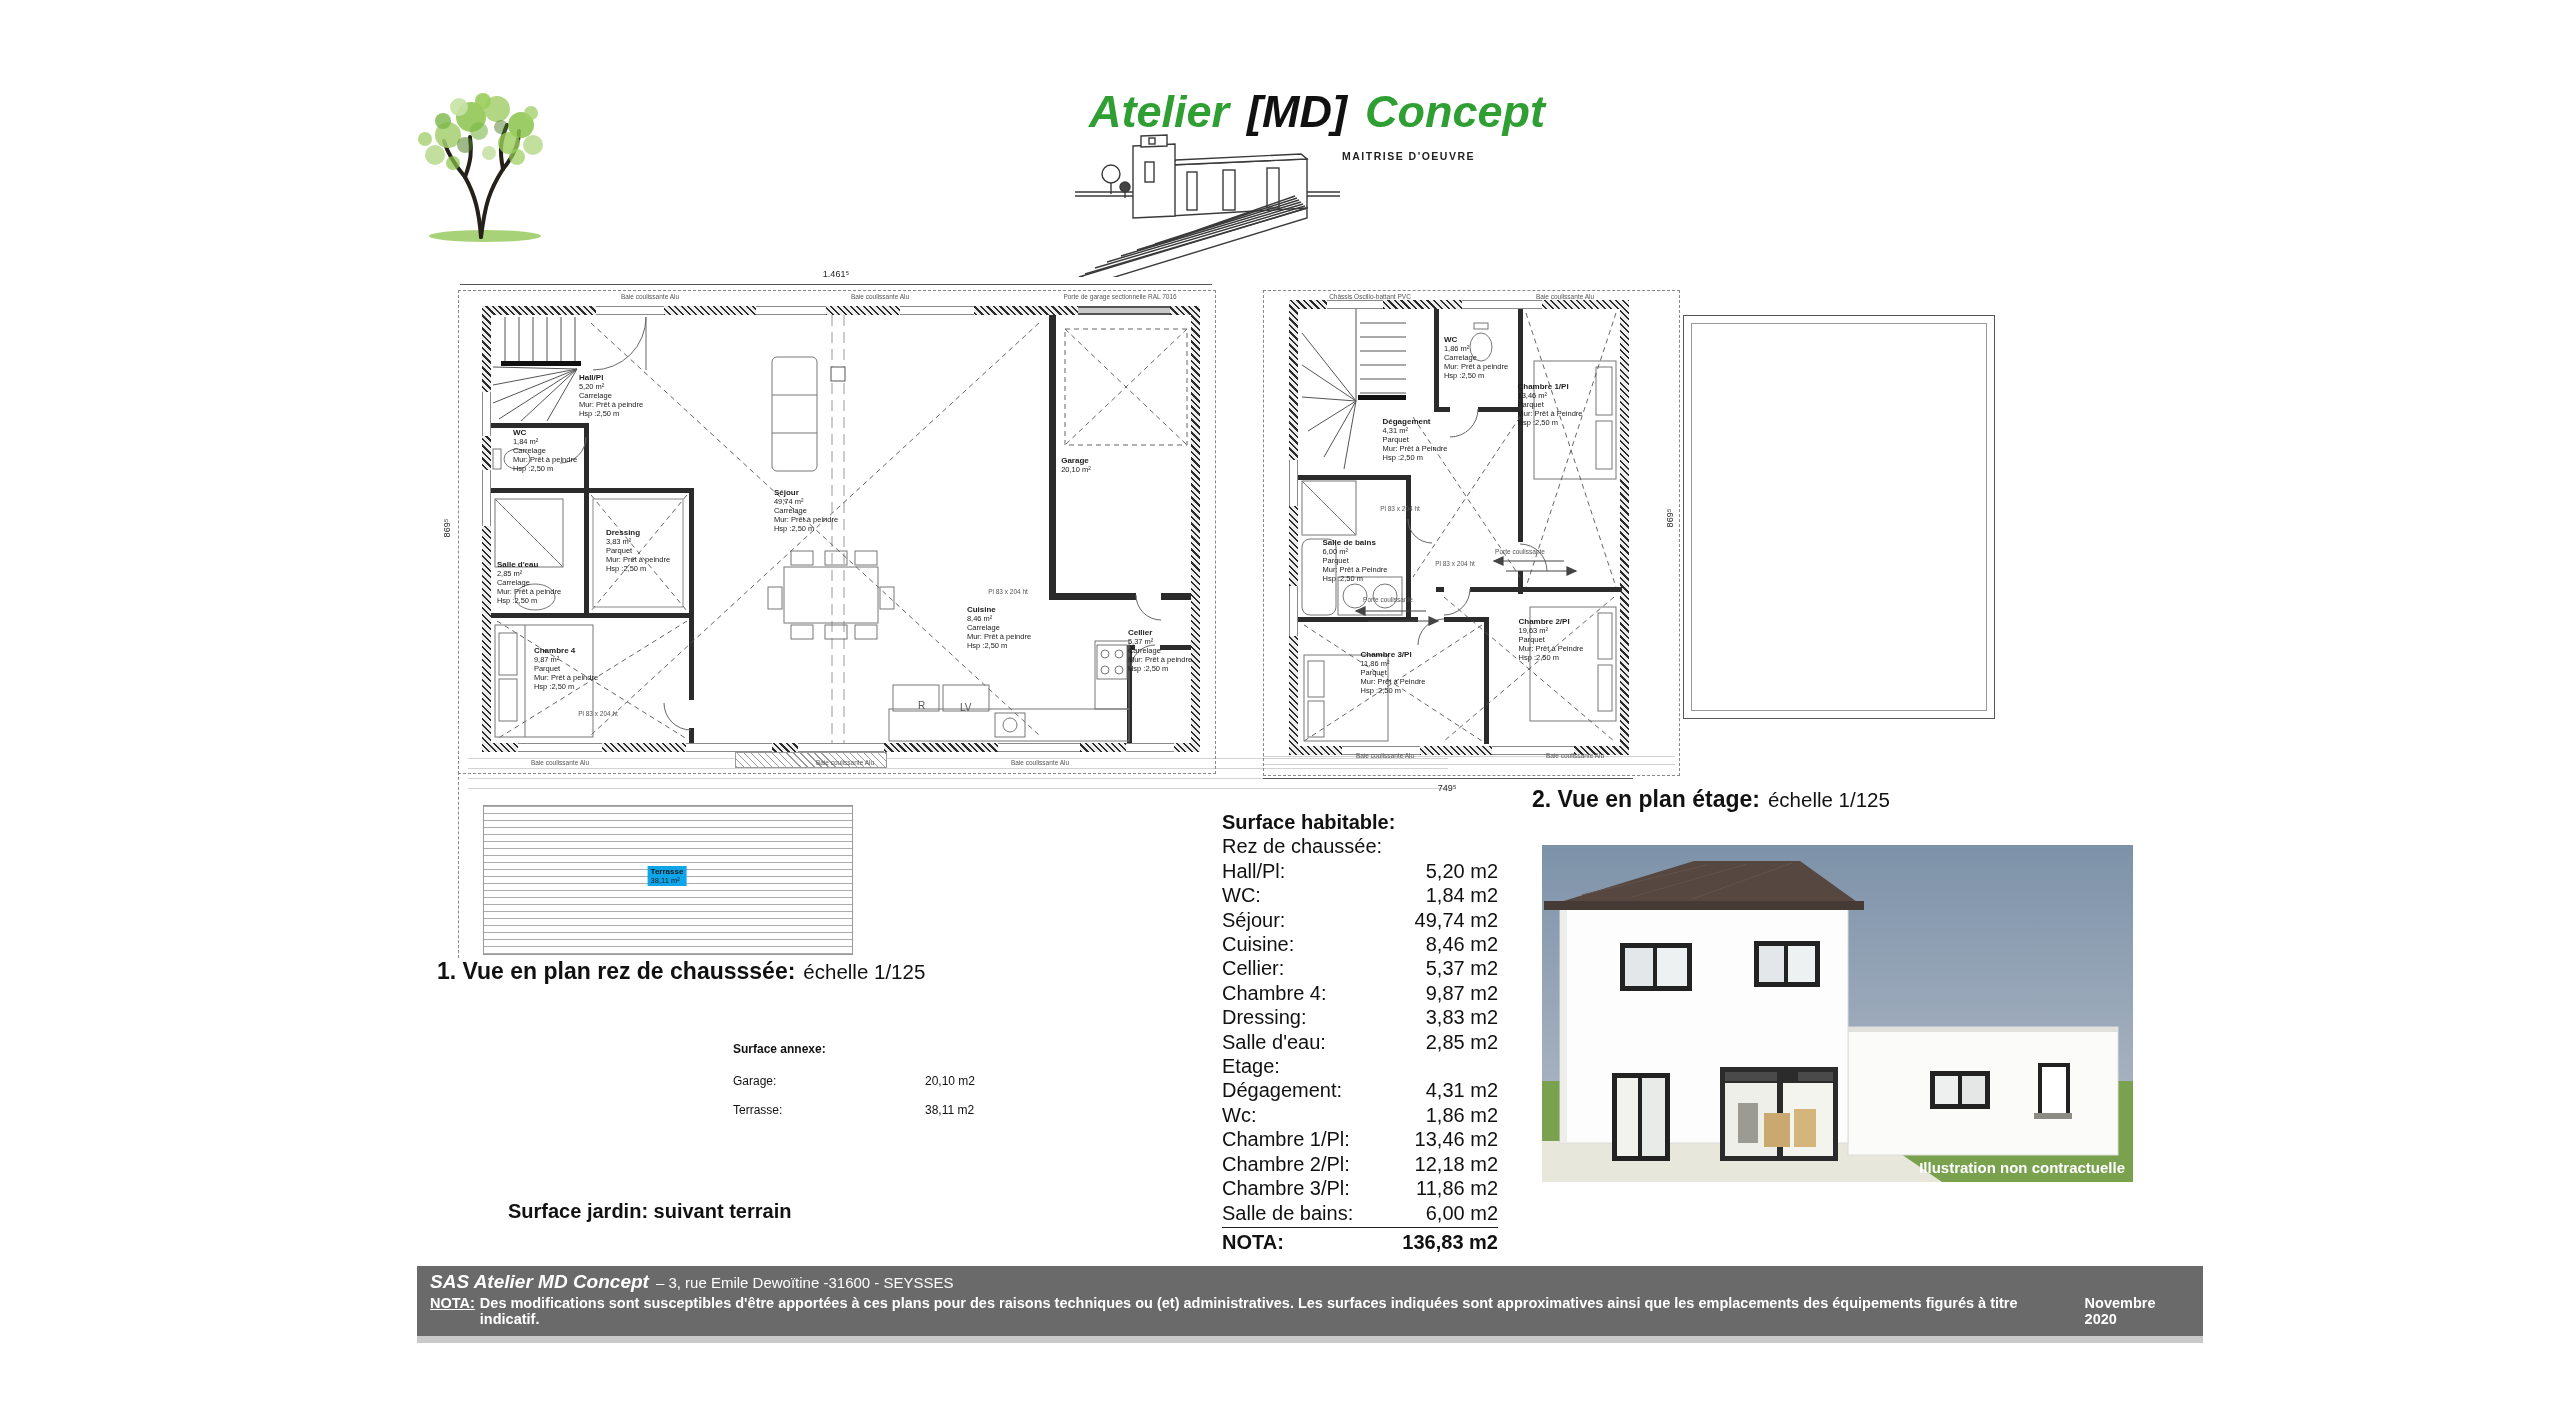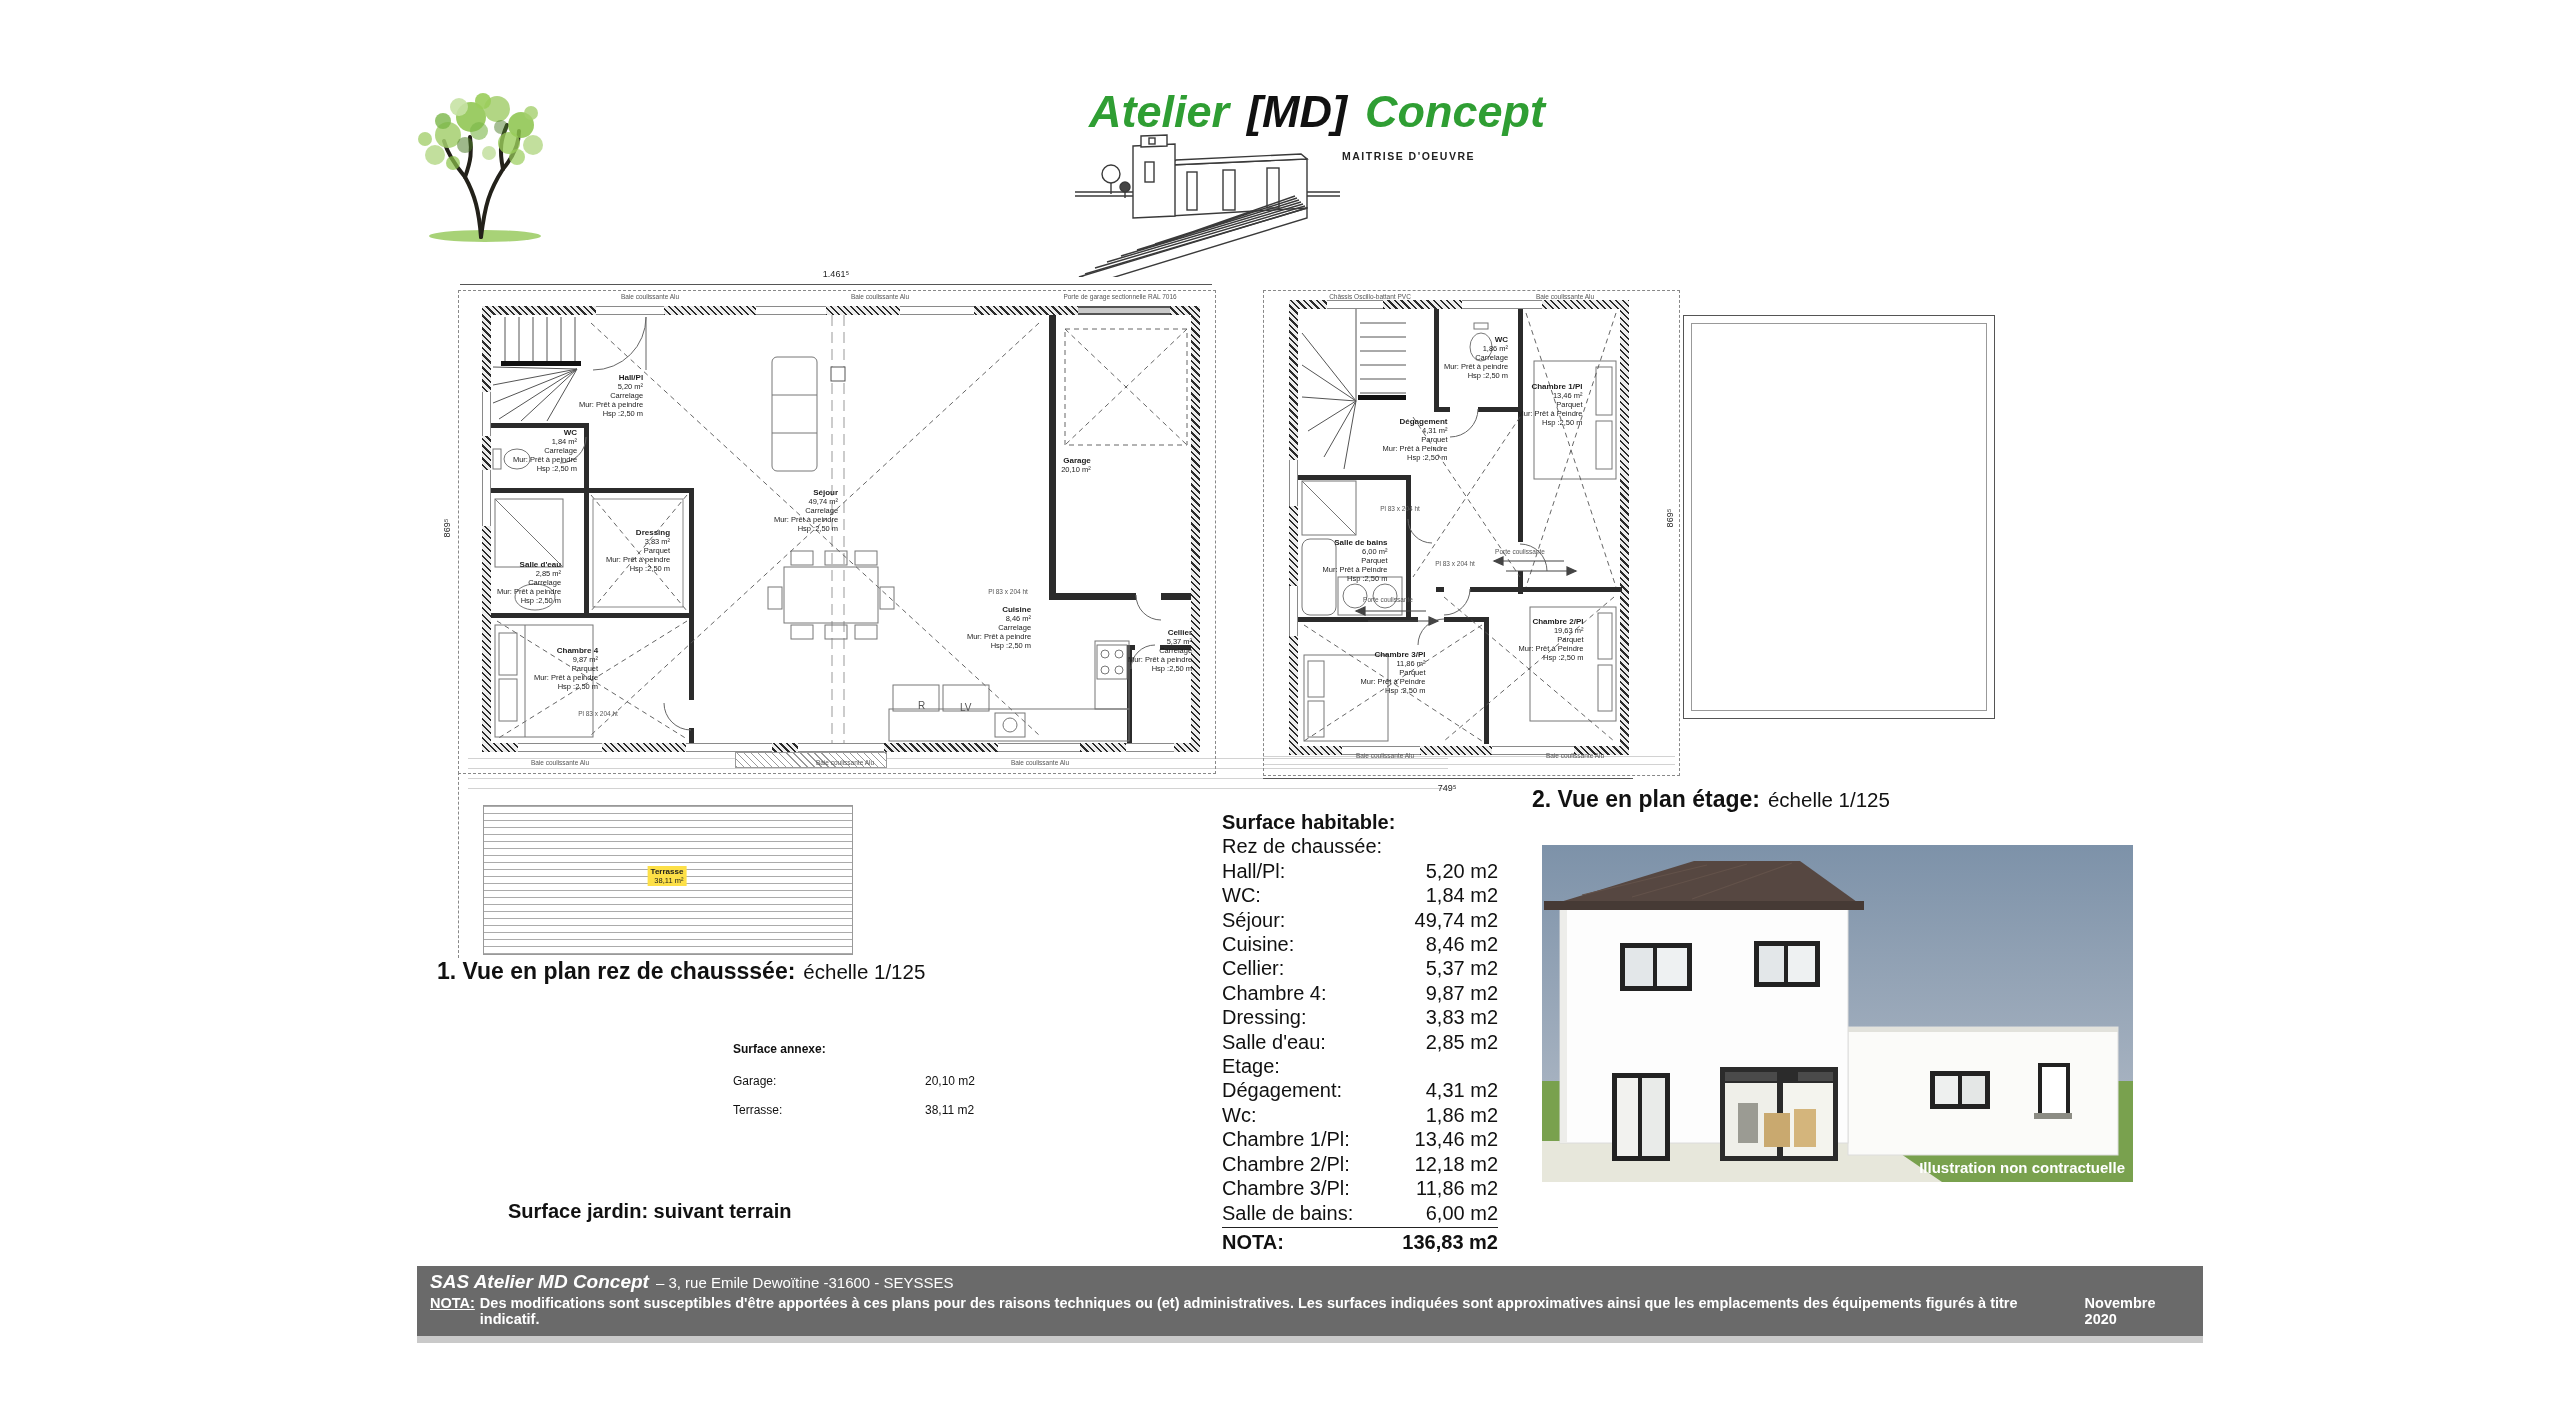--- a/index.html
+++ b/index.html
@@ -13,21 +13,21 @@
   .pw{position:absolute;background:#2b2b2b;z-index:4}
   .win{position:absolute;height:9px;background:#fff;border-top:1.6px solid #8a8a8a;border-bottom:1.6px solid #8a8a8a;box-sizing:border-box;z-index:3}
   .winv{position:absolute;width:9px;background:#fff;border-left:1.6px solid #8a8a8a;border-right:1.6px solid #8a8a8a;box-sizing:border-box;z-index:3}
   .gdoor{position:absolute;height:9px;background:#c9c9c9;border-top:2px solid #555;border-bottom:2px solid #555;box-sizing:border-box;z-index:3}
   .annline{position:absolute;height:1px;background:#d2d2d2;z-index:0}
   .terr{position:absolute;background:repeating-linear-gradient(180deg,#ababab 0 1px,#fff 1px 7px);border:1px solid #999;z-index:0}
   .hatchsm{position:absolute;background:repeating-linear-gradient(45deg,#9a9a9a 0 1px,#fff 1px 5px);border:1px solid #9a9a9a;z-index:3}
   .roofrect{position:absolute;border:1.6px solid #555;z-index:1}
   .roofrect .inner{position:absolute;inset:7px;border:1px solid #999}
   .plansvg{position:absolute;z-index:4}
-  .rl{position:absolute;transform:translate(-50%,-50%);text-align:right;white-space:nowrap;
+  .rl{position:absolute;transform:translate(-50%,-50%);text-align:left;white-space:nowrap;
       font-size:7.5px;line-height:9px;color:#1c1c1c;z-index:5}
   .rl b{display:block;font-size:8px}
   .rl span{display:block}
   .note{position:absolute;transform:translateX(-50%);font-size:6.5px;color:#555;white-space:nowrap;z-index:5}
   .dim{position:absolute;font-size:9px;color:#222;transform:translate(-50%,-50%);white-space:nowrap;z-index:6}
   .dim.v{transform:translate(-50%,-50%) rotate(-90deg)}
   .dimline{position:absolute;background:#555;z-index:4}
   
   .ptitle{position:absolute;font-size:23px;font-weight:bold;white-space:nowrap;z-index:5}
   .ptitle .scale{font-weight:normal;font-size:20.5px;margin-left:8px}
@@ -288,21 +288,21 @@
 
 <div class="annline" style="left:468px;top:758px;width:980px"></div>
 <div class="annline" style="left:468px;top:768px;width:980px"></div>
 <div class="annline" style="left:468px;top:778px;width:980px"></div>
 <div class="annline" style="left:468px;top:788px;width:980px"></div>
 <div class="note" style="left:560px;top:759px">Baie coulissante Alu</div>
 <div class="note" style="left:845px;top:759px">Baie coulissante Alu</div>
 <div class="note" style="left:1040px;top:759px">Baie coulissante Alu</div>
 <div class="hatchsm" style="left:735px;top:752px;width:150px;height:14px"></div>
 <div class="terr" style="left:483px;top:805px;width:368px;height:148px"></div>
-<div class="rl" style="left:667px;top:876px;background:#fde047;padding:1px 3px">
+<div class="rl" style="left:667px;top:876px;background:#0ea5e9;padding:1px 3px">
   <b>Terrasse</b>
   <span>38,11 m²</span>
 </div>
 
 <div class="ptitle" style="left:437px;top:958px">
   <span>1. Vue en plan rez de chausssée:</span><span class="scale">échelle 1/125</span>
 </div>
 
 <div class="dash" style="left:1263px;top:290px;width:415px;height:484px"></div>
 <div class="note" style="left:1370px;top:293px">Châssis Oscillo-battant PVC</div>

